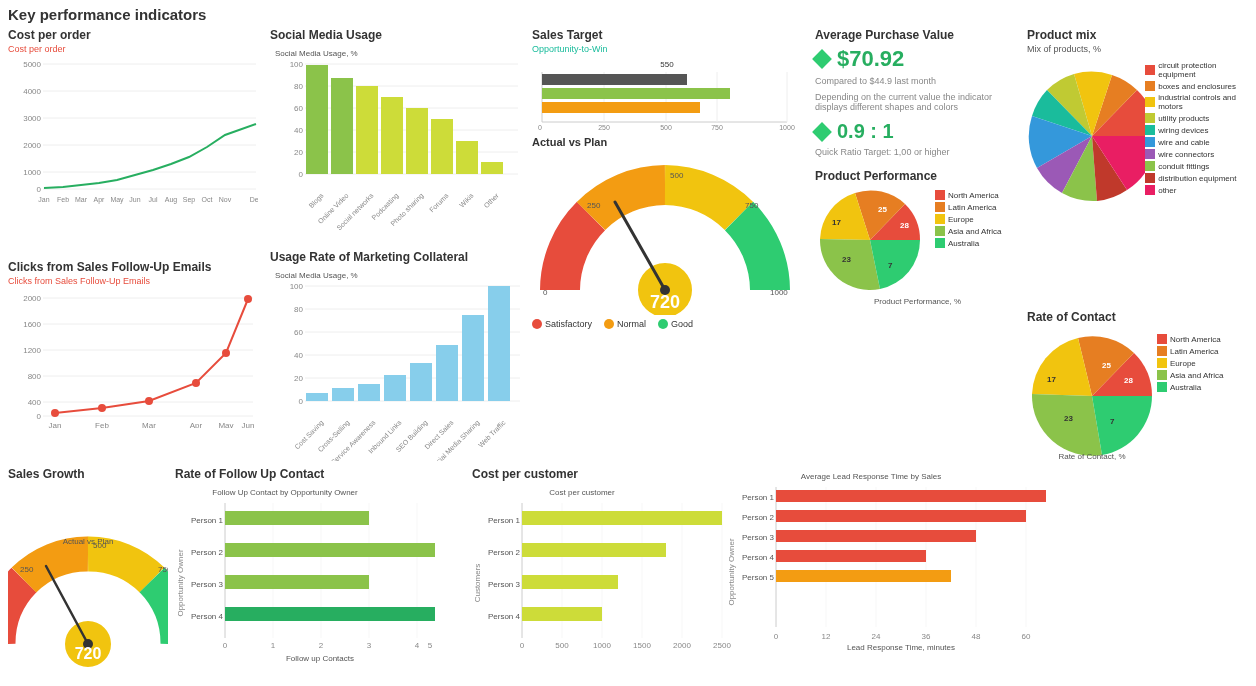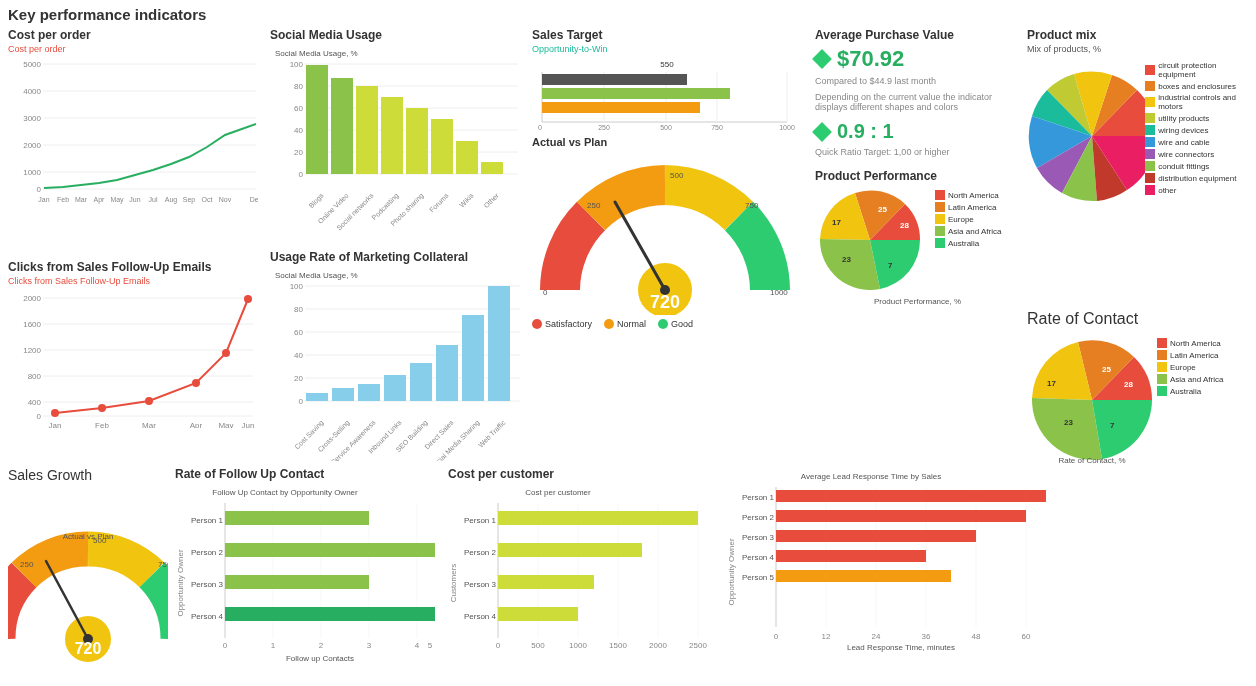--- a/index.html
+++ b/index.html
@@ -655,21 +655,21 @@
       <text x="99" y="160" text-anchor="end" font-size="7" fill="#888" transform="rotate(-45 99 150)">Service Awareness</text>
       <text x="125" y="160" text-anchor="end" font-size="7" fill="#888" transform="rotate(-45 125 150)">Inbound Links</text>
       <text x="151" y="160" text-anchor="end" font-size="7" fill="#888" transform="rotate(-45 151 150)">SEO Building</text>
       <text x="177" y="160" text-anchor="end" font-size="7" fill="#888" transform="rotate(-45 177 150)">Direct Sales</text>
       <text x="203" y="160" text-anchor="end" font-size="7" fill="#888" transform="rotate(-45 203 150)">Social Media Sharing</text>
       <text x="229" y="160" text-anchor="end" font-size="7" fill="#888" transform="rotate(-45 229 150)">Web Traffic</text>
     </svg>
   </div>
 
   <div style="position:absolute; left:1027px; top:310px; width:225px;">
-    <div style="font-size:16px; font-weight:normal; margin-bottom:2px;">Rate of Contact</div>
+    <div style="font-size:12px; font-weight:bold; margin-bottom:2px;">Rate of Contact</div>
     <div style="display:flex; align-items:flex-start;">
       <svg width="130" height="140">
         <g transform="translate(65,70)">
           <path d="M0,0 L60,0 A60,60 0 0,0 42,-43 Z" fill="#e74c3c"></path>
           <path d="M0,0 L42,-43 A60,60 0 0,0 -14,-58 Z" fill="#e67e22"></path>
           <path d="M0,0 L-14,-58 A60,60 0 0,0 -60,-2 Z" fill="#f1c40f"></path>
           <path d="M0,0 L-60,-2 A60,60 0 0,0 10,59 Z" fill="#8BC34A"></path>
           <path d="M0,0 L10,59 A60,60 0 0,0 60,0 Z" fill="#2ecc71"></path>
           <text x="32" y="-13" font-size="8" fill="#fff" font-weight="bold">28</text>
           <text x="10" y="-28" font-size="8" fill="#fff" font-weight="bold">25</text>
@@ -683,21 +683,21 @@
         <div style="display:flex;align-items:center;gap:3px;"><span style="width:10px;height:10px;background:#e74c3c;display:inline-block;flex-shrink:0;"></span>North America</div>
         <div style="display:flex;align-items:center;gap:3px;"><span style="width:10px;height:10px;background:#e67e22;display:inline-block;flex-shrink:0;"></span>Latin America</div>
         <div style="display:flex;align-items:center;gap:3px;"><span style="width:10px;height:10px;background:#f1c40f;display:inline-block;flex-shrink:0;"></span>Europe</div>
         <div style="display:flex;align-items:center;gap:3px;"><span style="width:10px;height:10px;background:#8BC34A;display:inline-block;flex-shrink:0;"></span>Asia and Africa</div>
         <div style="display:flex;align-items:center;gap:3px;"><span style="width:10px;height:10px;background:#2ecc71;display:inline-block;flex-shrink:0;"></span>Australia</div>
       </div>
     </div>
   </div>
 
   <div style="position:absolute; left:8px; top:467px; width:160px;">
-    <div style="font-size:14px; font-weight:normal; margin-bottom:6px;">Sales Growth</div>
+    <div style="font-size:12px; font-weight:bold; margin-bottom:13px;">Sales Growth</div>
     <svg width="160" height="175">
       <g transform="translate(80,150)">
         <path d="M -90,0 A 90,90 0 0,1 -64,-64" fill="none" stroke="#e74c3c" stroke-width="35"></path>
         <path d="M -64,-64 A 90,90 0 0,1 0,-90" fill="none" stroke="#f39c12" stroke-width="35"></path>
         <path d="M 0,-90 A 90,90 0 0,1 64,-64" fill="none" stroke="#f1c40f" stroke-width="35"></path>
         <path d="M 64,-64 A 90,90 0 0,1 90,0" fill="none" stroke="#2ecc71" stroke-width="35"></path>
         <circle cx="0" cy="0" r="24" fill="#f1c40f" stroke="#fff" stroke-width="2"></circle>
         <line x1="0" y1="0" x2="-42" y2="-78" stroke="#333" stroke-width="2.5" stroke-linecap="round"></line>
         <circle cx="0" cy="0" r="5" fill="#333"></circle>
         <text x="0" y="15" text-anchor="middle" font-size="16" font-weight="bold" fill="#fff">720</text>
@@ -739,21 +739,21 @@
       <text x="50" y="165" text-anchor="middle" font-size="8" fill="#888">0</text>
       <text x="98" y="165" text-anchor="middle" font-size="8" fill="#888">1</text>
       <text x="146" y="165" text-anchor="middle" font-size="8" fill="#888">2</text>
       <text x="194" y="165" text-anchor="middle" font-size="8" fill="#888">3</text>
       <text x="242" y="165" text-anchor="middle" font-size="8" fill="#888">4</text>
       <text x="255" y="165" text-anchor="middle" font-size="8" fill="#888">5</text>
       <text x="145" y="178" text-anchor="middle" font-size="8" fill="#555">Follow up Contacts</text>
     </svg>
   </div>
 
-  <div style="position:absolute; left:448px; top:467px; width:270px;">
+  <div style="position:absolute; left:472px; top:467px; width:270px;">
     <div style="font-size:12px; font-weight:bold; margin-bottom:2px;">Cost per customer</div>
     <svg width="265" height="185">
       <text x="110" y="12" text-anchor="middle" font-size="8" fill="#555">Cost per customer</text>
 
       <line x1="50" y1="20" x2="50" y2="155" stroke="#ccc" stroke-width="1"></line>
       <line x1="90" y1="20" x2="90" y2="155" stroke="#eee" stroke-width="0.5"></line>
       <line x1="130" y1="20" x2="130" y2="155" stroke="#eee" stroke-width="0.5"></line>
       <line x1="170" y1="20" x2="170" y2="155" stroke="#eee" stroke-width="0.5"></line>
       <line x1="210" y1="20" x2="210" y2="155" stroke="#eee" stroke-width="0.5"></line>
       <line x1="250" y1="20" x2="250" y2="155" stroke="#eee" stroke-width="0.5"></line>

